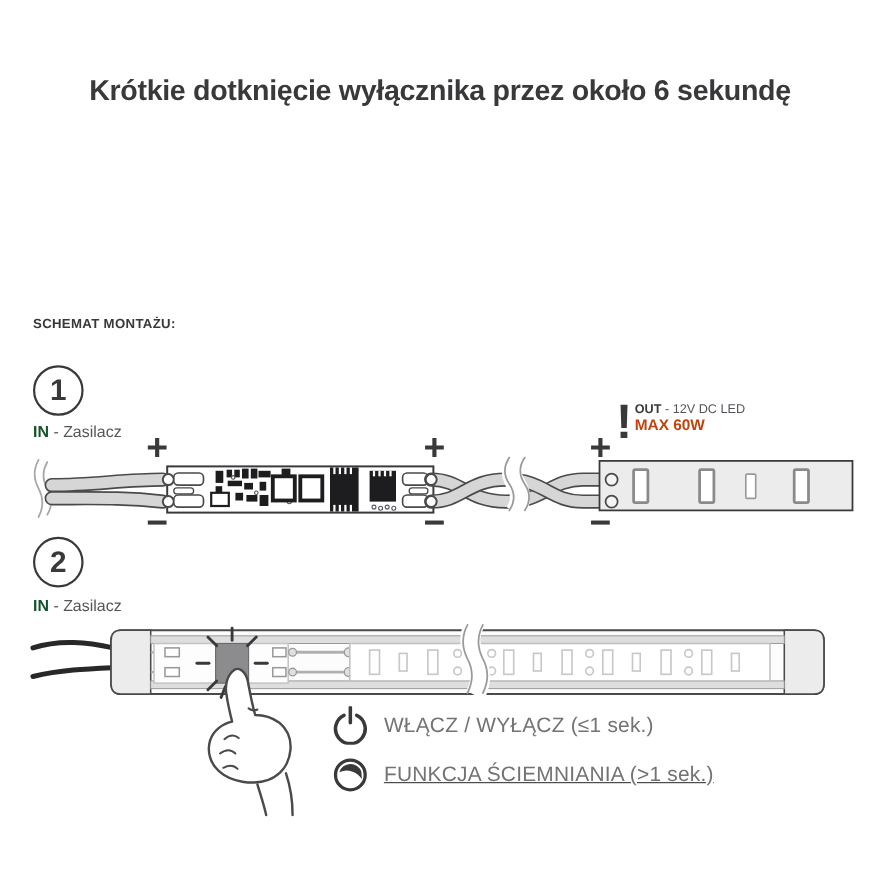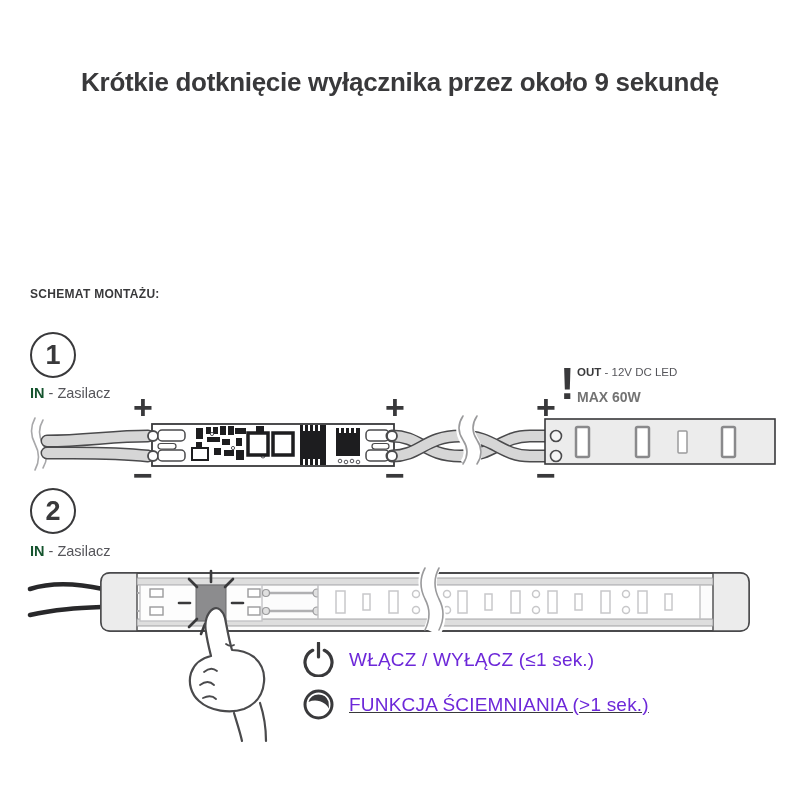--- a/index.html
+++ b/index.html
@@ -12,32 +12,32 @@
   .step-badge{width:42px;height:42px;border:2.5px solid #39393b;border-radius:50%;
               display:flex;align-items:center;justify-content:center;
               font-size:27px;font-weight:bold;color:#39393b;background:#fff;}
   .in-label{font-size:14.5px;color:#55555a;}
   .in-label .b{font-weight:bold;color:#14532d;}
   .pm{font-size:34px;font-weight:bold;line-height:34px;color:#39393b;}
   .warning{font-size:44px;font-weight:bold;line-height:46px;color:#39393b;}
   .out-group{width:112px;text-align:left;}
   .out-line{font-size:11.5px;color:#55555a;white-space:nowrap;}
   .out-line .b{font-weight:bold;color:#39393b;}
-  .out-max{font-size:14px;font-weight:bold;color:#737373;margin-top:11px;}
+  .out-max{font-size:14px;font-weight:bold;color:#c2410c;margin-top:0;}
   .legend-row{display:flex;align-items:center;}
-  .legend-label{margin-left:13px;font-size:19px;letter-spacing:0.2px;color:#6d28d9;}
+  .legend-label{margin-left:13px;font-size:19px;letter-spacing:0.2px;color:#737373;}
   svg{display:block;}
 </style>
 </head>
 <body>
 
 <div class="page">
 
   <div class="abs headline" style="top:64px;">
-    <div>Krótkie dotknięcie wyłącznika przez około 9 sekundę</div>
+    <div>Krótkie dotknięcie wyłącznika przez około 6 sekundę</div>
   </div>
 
   <div class="abs section-heading">SCHEMAT MONTAŻU:</div>
 
   <div class="abs" style="left:0;top:330px;width:800px;height:160px;">
 
     <div class="abs step-badge" style="left:30px;top:2px;">
       <span>1</span>
     </div>
 

